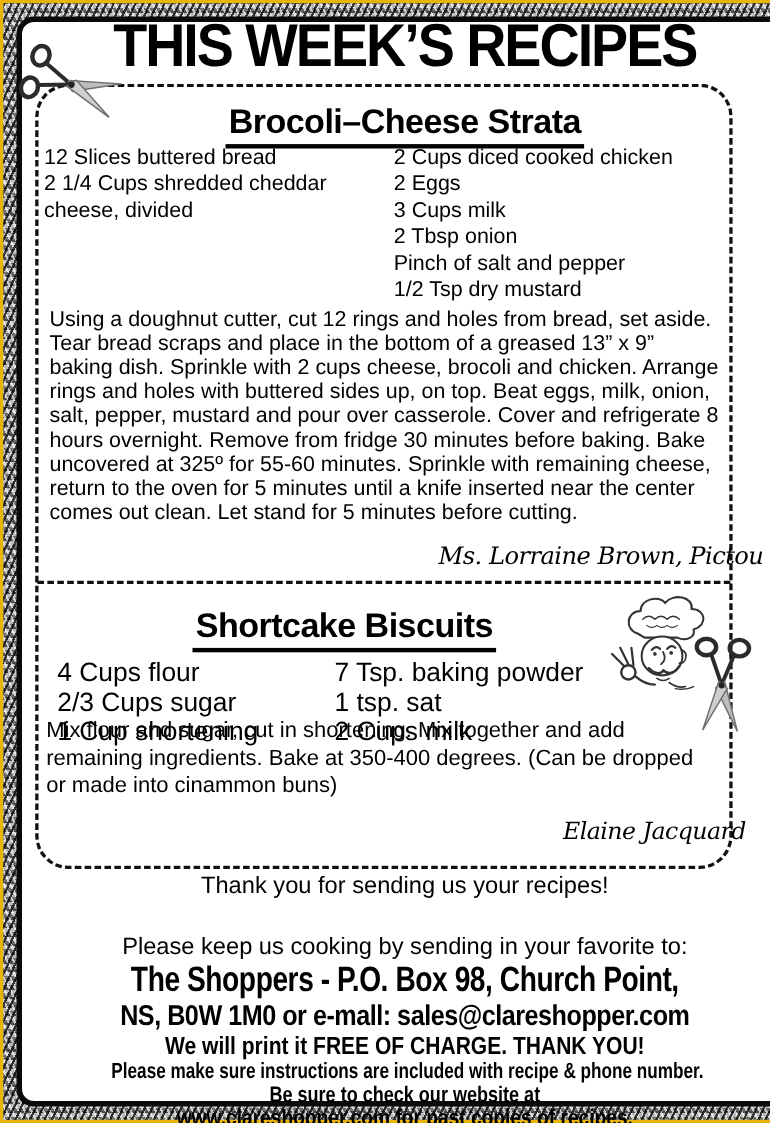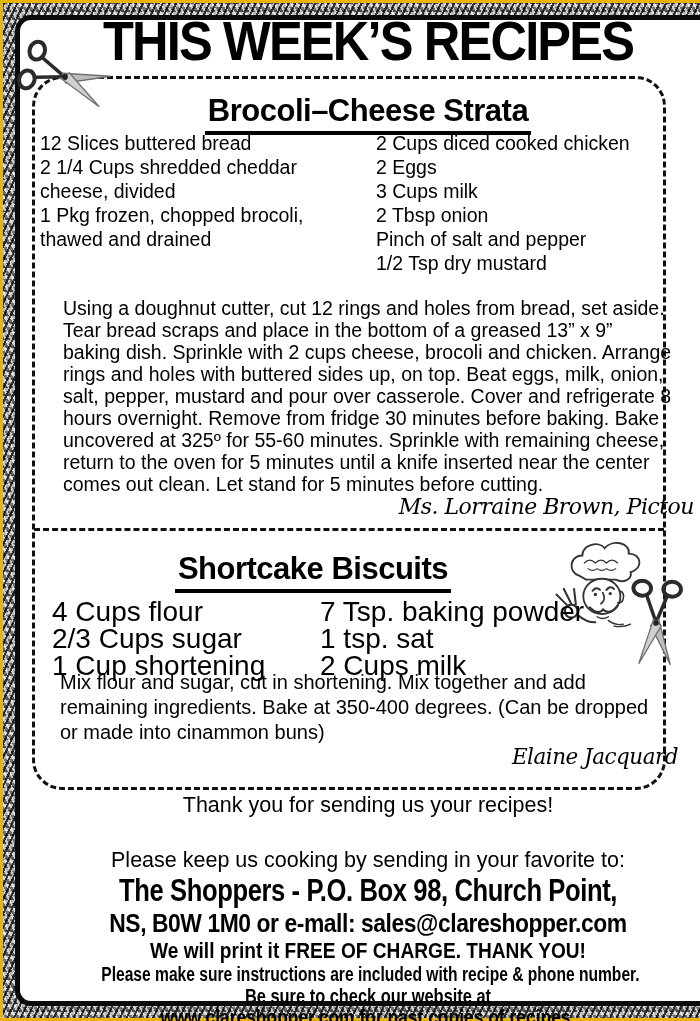--- a/index.html
+++ b/index.html
@@ -37,27 +37,27 @@
   .recipe-title-wrap{position:absolute;left:0;right:0;text-align:center;margin:12px;}
   .recipe-title-wrap .ul{
     display:inline-block;font-size:31px;font-weight:bold;letter-spacing:-0.5px;
     border-bottom:4px solid #000;padding:0 3px 3px;line-height:1.1;
     white-space:nowrap;
   }
   .rt1{top:82px;}
   .rt2{top:540px;left:0;right:110px;}
   .ing-row{position:absolute;display:flex;}
   .ing-row ul{margin:0;padding:0;list-style:none;}
-  .ing1{top:131px;left:40px;width:622px;gap:26px;font-size:19.5px;line-height:24px;}
+  .ing1{top:131px;left:40px;width:622px;gap:8px;font-size:19.5px;line-height:24px;}
   .ing1 .col1{width:310px;flex:none;}
   .ing1 .col2{flex:1;}
-  .ing2{top:598px;left:52px;width:540px;gap:16px;font-size:28px;line-height:27px;}
+  .ing2{top:598px;left:52px;width:540px;font-size:24px;line-height:27px;}
   .ing2 .col1{width:252px;flex:none;}
   .ing2 .col2{flex:1;}
-  .instructions{position:absolute;margin:18px;font-size:19.5px;}
+  .instructions{position:absolute;margin:0;font-size:19.5px;}
   .instr1{top:279px;left:45px;width:612px;line-height:22px;}
   .instr2{top:652px;left:42px;width:608px;font-size:20px;line-height:25px;}
   .attribution{
     position:absolute;font-family:"DejaVu Serif",serif;font-style:italic;
     font-weight:normal;letter-spacing:-0.5px;white-space:nowrap;
   }
   .attr1{top:494px;right:42px;font-size:22px;}
   .attr2{top:744px;right:58px;font-size:21.5px;}
   .footer{position:absolute;left:26px;right:26px;top:794px;text-align:center;}
   .footer div{transform-origin:center;white-space:nowrap;}
@@ -97,21 +97,20 @@
   </svg>
 
   <section>
     <h2 class="recipe-title-wrap rt1">
       <span class="ul">Brocoli–Cheese Strata</span>
     </h2>
     <div class="ing-row ing1">
       <ul class="col1">
         <li>12 Slices buttered bread</li>
         <li>2 1/4 Cups shredded cheddar cheese, divided</li>
-        <li>1 Pkg frozen, chopped brocoli, thawed and drained</li>
       </ul>
       <ul class="col2">
         <li>2 Cups diced cooked chicken</li>
         <li>2 Eggs</li>
         <li>3 Cups milk</li>
         <li>2 Tbsp onion</li>
         <li>Pinch of salt and pepper</li>
         <li>1/2 Tsp dry mustard</li>
       </ul>
     </div>

